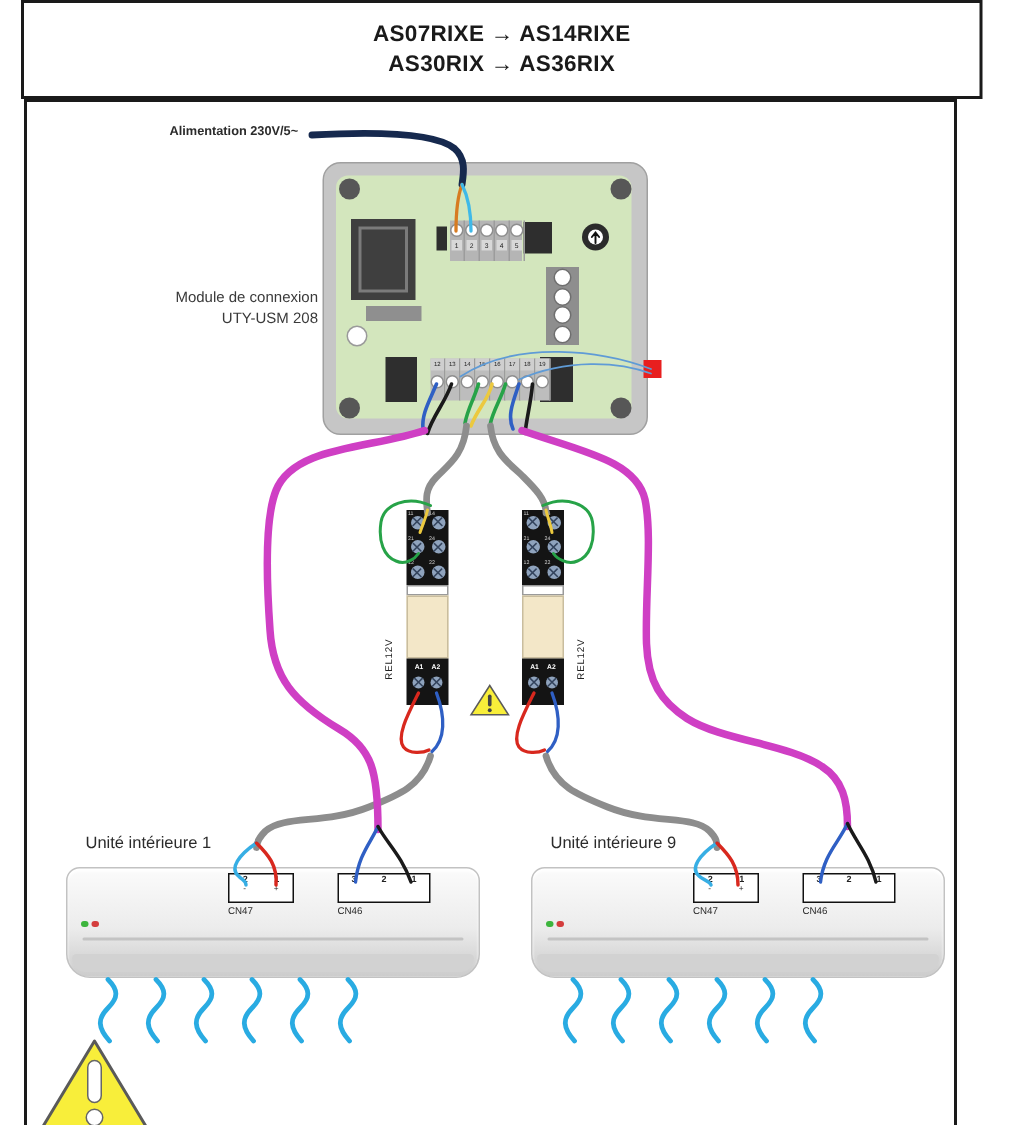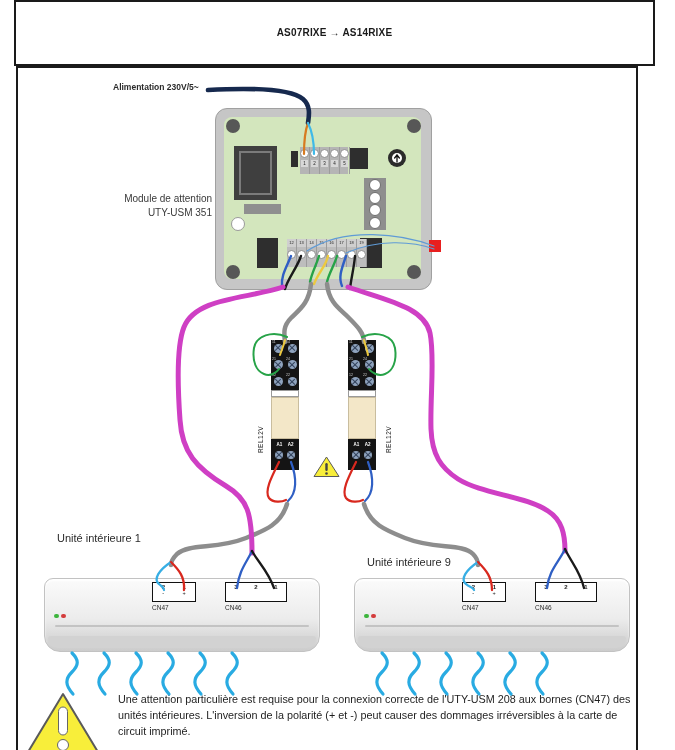--- a/index.html
+++ b/index.html
@@ -3,21 +3,21 @@
 <meta charset="utf-8">
 <style>
   html,body{margin:0;padding:0;background:#fff;}
   #page{position:relative;width:675px;height:750px;background:#fff;overflow:hidden;
         font-family:"Liberation Sans",sans-serif;color:#1a1a1a;}
   .abs{position:absolute;}
 
   
   #title-box{left:14px;top:0;width:637px;height:62px;border:2.5px solid #1a1a1a;
              display:flex;flex-direction:column;justify-content:center;text-align:center;}
-  #title-box div{font-size:10px;font-weight:bold;line-height:20px;letter-spacing:.2px;}
+  #title-box div{font-size:15px;font-weight:bold;line-height:20px;letter-spacing:.2px;}
   #main-box{left:16px;top:66px;width:618px;height:690px;border:2px solid #1a1a1a;border-bottom:none;}
 
   
   #power-label{left:113px;top:82px;font-size:8.5px;font-weight:bold;color:#2b2b2b;}
   #module-label{left:78px;top:192px;width:134px;text-align:right;font-size:10px;line-height:14px;color:#3a3a3a;}
   .unit-label{font-size:11px;color:#2b2b2b;}
   #warning-text{left:118px;top:691px;width:516px;font-size:10.8px;line-height:1.5;color:#1e1e1e;}
 
   
   #board{left:215px;top:108px;width:215px;height:180px;background:var(--c-board-frame);
@@ -94,28 +94,29 @@
   .s-air{stroke:var(--c-airflow);}
   .f-warn{fill:var(--c-warning-yellow);stroke:#5a5a5a;}
 </style>
 </head>
 <body>
 
 <div id="page">
 
   <div class="abs" id="title-box">
     <div>AS07RIXE → AS14RIXE</div>
+    <div>AS30RIX → AS36RIX</div>
   </div>
 
   <div class="abs" id="main-box"></div>
 
   <div class="abs" id="power-label">Alimentation 230V/5~</div>
   <div class="abs" id="module-label">
-    <div>Module de attention</div>
-    <div>UTY-USM 351</div>
+    <div>Module de connexion</div>
+    <div>UTY-USM 208</div>
   </div>
 
   <div class="abs" id="board">
     <div class="abs" id="pcb"></div>
     <div class="abs corner-screw" style="left:10px;top:10px;"></div>
     <div class="abs corner-screw" style="left:191px;top:10px;"></div>
     <div class="abs corner-screw" style="left:10px;top:156px;"></div>
     <div class="abs corner-screw" style="left:191px;top:156px;"></div>
     <div class="abs" id="transformer">
       <div class="abs inner"></div>
@@ -279,21 +280,21 @@
           <span>A2</span>
         </div>
       <div class="coil-screws">
           <div class="xscrew sm"></div>
           <div class="xscrew sm"></div>
         </div>
     </div>
   </div>
   <div class="abs relay-side-label" style="left:368px;top:436px;">REL12V</div>
 
-  <div class="abs unit-label" style="left:57px;top:532px;">Unité intérieure 1</div>
+  <div class="abs unit-label" style="left:57px;top:556px;">Unité intérieure 1</div>
   <div class="abs ac-unit" style="left:44px;top:578px;">
     <div class="led g"></div>
     <div class="led r"></div>
     <div class="ac-vent"></div>
     <div class="ac-strip"></div>
   </div>
   <div class="abs cn-box" style="left:152px;top:582px;width:44px;z-index:2;">
     <div class="cn-pins">
         <span>2</span>
         <span>1</span>
@@ -333,21 +334,20 @@
   <div class="abs cn-label" style="left:462px;top:604px;">CN47</div>
   <div class="abs cn-box" style="left:535px;top:582px;width:62px;z-index:2;">
     <div class="cn-pins">
         <span>3</span>
         <span>2</span>
         <span>1</span>
       </div>
   </div>
   <div class="abs cn-label" style="left:535px;top:604px;">CN46</div>
 
-  <div class="abs" id="warning-text">Une attention particulière est requise pour la connexion correcte de l'UTY-USM 208 aux bornes (CN47) des unités intérieures. L'inversion de la polarité (+ et -) peut causer des dommages irréversibles à la carte de circuit imprimé.</div>
 
   <svg class="abs" id="overlay" width="675" height="750" viewBox="0 0 675 750">
     <defs>
       <path id="wave" d="M0,0 C7,7 7,12 0,19 C-7,26 -7,32 1,41"></path>
     </defs>
 
     <g stroke-width="1.2">
       <path class="s-sig" d="M307,251 C345,226 402,234 434,246"></path>
       <path class="s-sig" d="M346,253 C378,239 412,241 434,249"></path>
     </g>

